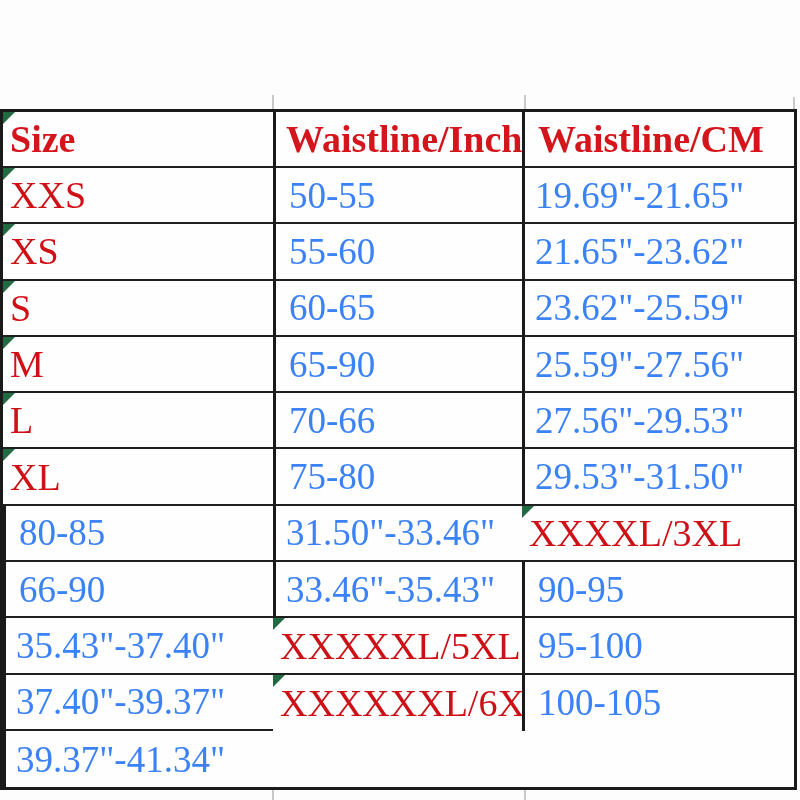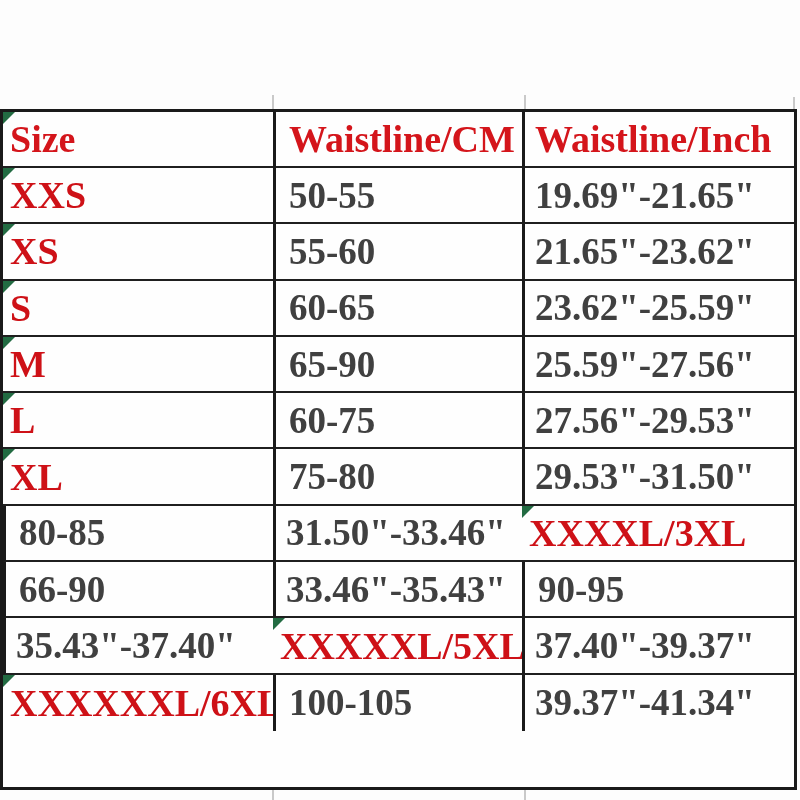--- a/index.html
+++ b/index.html
@@ -62,28 +62,28 @@
   .cell.col2 { padding-left: 13px; }
   .cell.col3 { padding-left: 10px; }
 
   .hdr {
     font-weight: bold;
     font-size: 38px;
     color: #d4151b;
     letter-spacing: 0px;
   }
   .sizetxt {
-    font-weight: bold;
+    font-weight: normal;
     font-size: 38px;
     color: #ce1117;
   }
   .valtxt {
-    font-weight: bold;
+    font-weight: normal;
     font-size: 37px;
-    color: #404040;
+    color: #3b82f6;
   }
   
   .flag {
     position: absolute;
     left: 0;
     top: 0;
     width: 0;
     height: 0;
     border-top: 12px solid #226b42;
     border-right: 12px solid transparent;
@@ -99,26 +99,26 @@
   <div class="stub s3"></div>
   <div class="stub s4"></div>
   <div class="stub s5"></div>
 
   <div class="sizetable">
 
     <div class="cell col1 hdr">
       <span class="flag"></span>
       <span>Size</span>
     </div>
+    <div class="cell col3 hdr">
+      <span>Waistline/Inch</span>
+    </div>
     <div class="cell col2 hdr">
       <span>Waistline/CM</span>
     </div>
-    <div class="cell col3 hdr">
-      <span>Waistline/Inch</span>
-    </div>
 
     <div class="cell col1 sizetxt">
       <span class="flag"></span>
       <span>XXS</span>
     </div>
     <div class="cell col2 valtxt">
       <span>50-55</span>
     </div>
     <div class="cell col3 valtxt">
       <span>19.69"-21.65"</span>
@@ -155,21 +155,21 @@
     </div>
     <div class="cell col3 valtxt">
       <span>25.59"-27.56"</span>
     </div>
 
     <div class="cell col1 sizetxt">
       <span class="flag"></span>
       <span>L</span>
     </div>
     <div class="cell col2 valtxt">
-      <span>60-75</span>
+      <span>70-66</span>
     </div>
     <div class="cell col3 valtxt">
       <span>27.56"-29.53"</span>
     </div>
 
     <div class="cell col1 sizetxt">
       <span class="flag"></span>
       <span>XL</span>
     </div>
     <div class="cell col2 valtxt">
@@ -200,20 +200,23 @@
     <div class="cell col2 valtxt">
       <span>90-95</span>
     </div>
     <div class="cell col3 valtxt">
       <span>35.43"-37.40"</span>
     </div>
 
     <div class="cell col1 sizetxt">
       <span class="flag"></span>
       <span>XXXXXL/5XL</span>
+    </div>
+    <div class="cell col2 valtxt">
+      <span>95-100</span>
     </div>
     <div class="cell col3 valtxt">
       <span>37.40"-39.37"</span>
     </div>
 
     <div class="cell col1 sizetxt lastrow">
       <span class="flag"></span>
       <span>XXXXXXL/6XL</span>
     </div>
     <div class="cell col2 valtxt lastrow">

